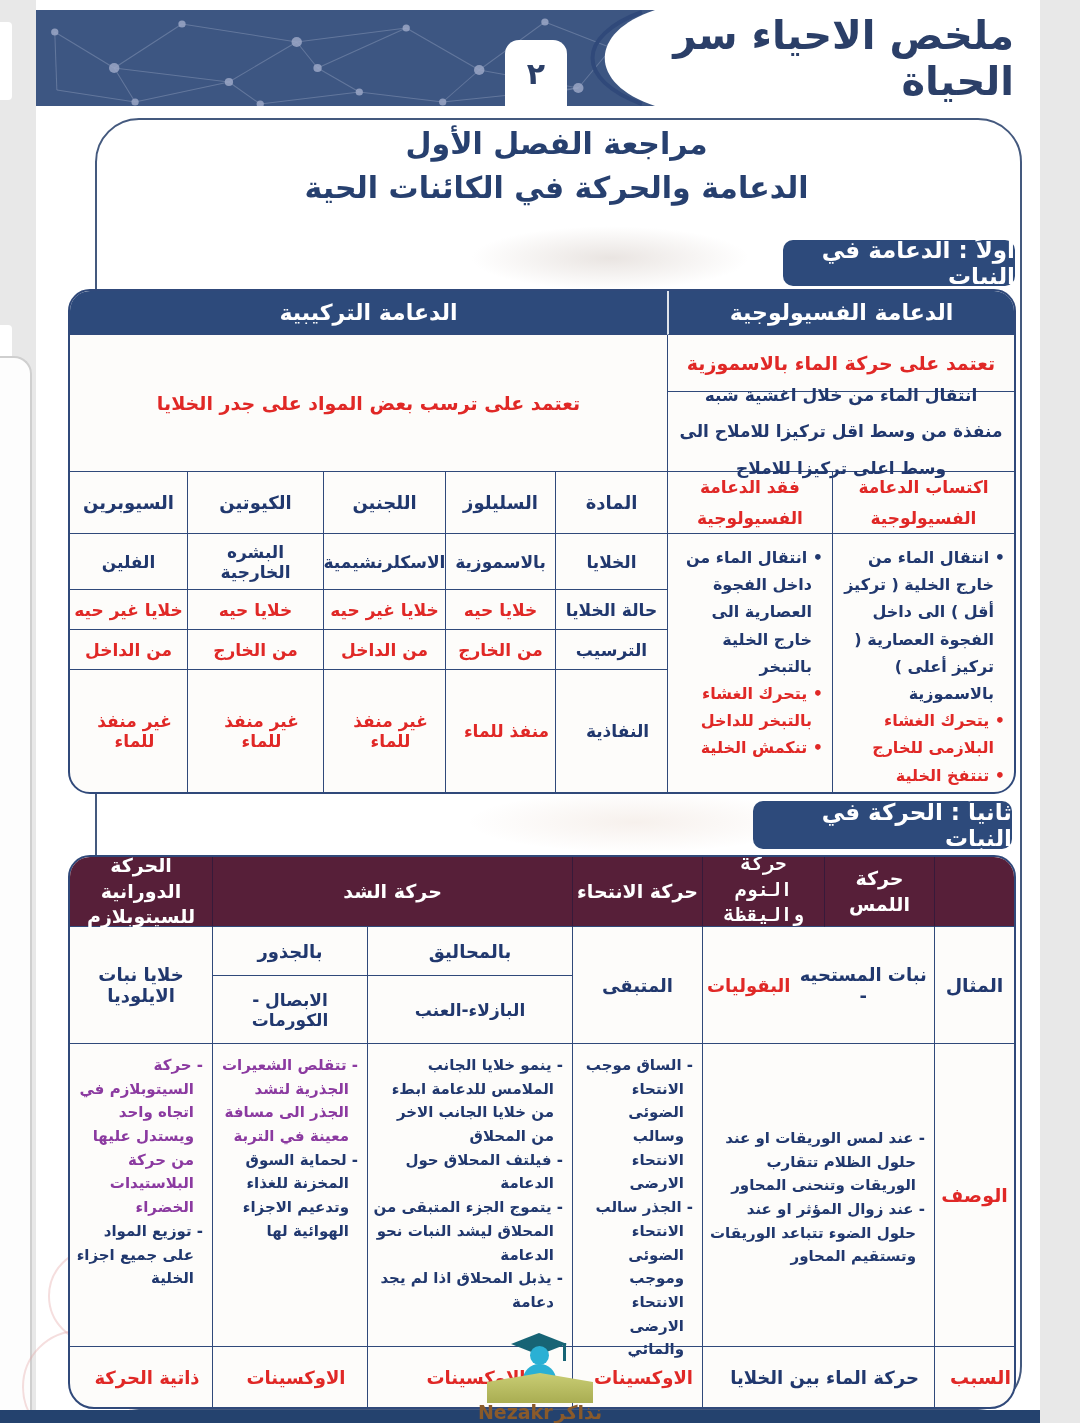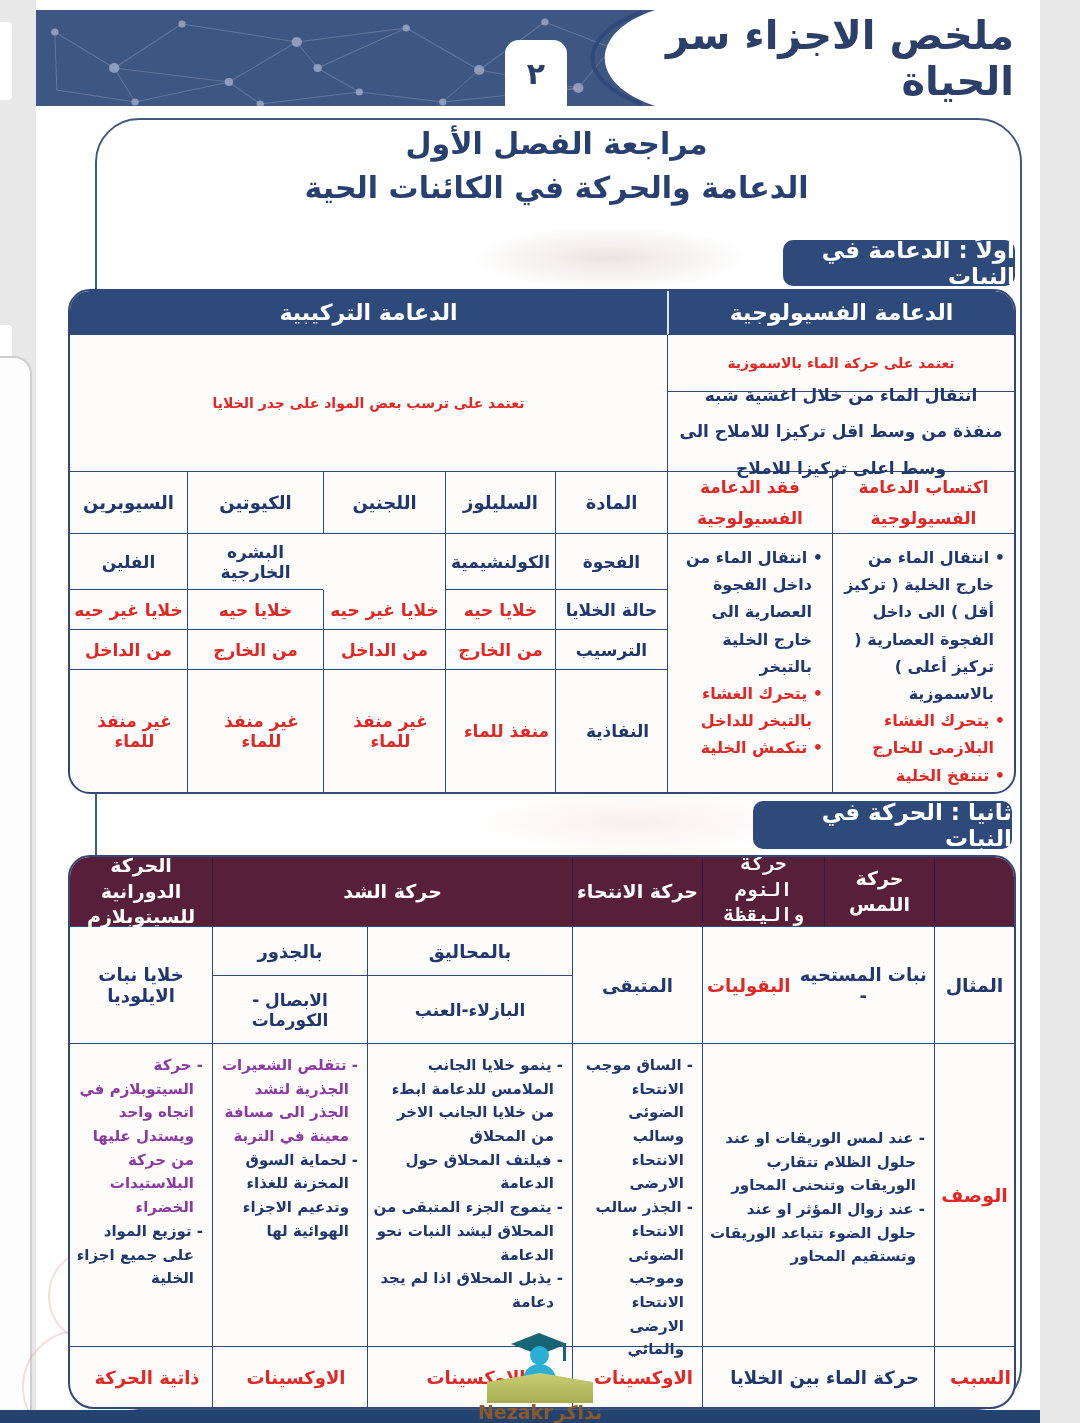--- a/index.html
+++ b/index.html
@@ -34,21 +34,21 @@
   .tbl>div{position:relative;z-index:1;}
   .cell{border-left:1.5px solid var(--line);border-bottom:1.5px solid var(--line);
         display:flex;align-items:center;justify-content:center;text-align:center;font-weight:bold;padding:2px 4px;box-sizing:border-box;}
   .nbl{border-left:none!important;} .nbb{border-bottom:none!important;padding-left:16px;}
   .navy{color:var(--navy);} .red{color:var(--red);} .purple{color:var(--purple);}
   
   .t1{top:289px;grid-template-columns:182px 165px 112px 110px 122px 136px 117px;
       grid-template-rows:44px 57px 80px 62px 56px 40px 40px 122px;border-radius:22px;}
   .t1 .hcell{background:var(--hdr);color:#fff;font-size:22px;border-bottom:1.5px solid var(--line);}
   .t1 .hsep{border-left:2px solid rgba(255,255,255,.85);}
-  .f19{font-size:14px;} .f18{font-size:18px;} .f17{font-size:17px;}
+  .f19{font-size:19px;} .f18{font-size:18px;} .f17{font-size:17px;}
   .detail{font-size:17px;line-height:2.15;padding:4px 10px;color:var(--navy);}
   .gl-h{font-size:17px;line-height:1.8;}
   .listcell{display:block;text-align:right;padding:10px 8px 6px 6px;font-size:16px;line-height:1.7;}
   .blt{padding-right:12px;text-indent:-11px;font-weight:bold;}
   .blt::before{content:"• ";}
   
   .t2{top:855px;grid-template-columns:80px 110px 122px 130px 205px 155px 142px;
       grid-template-rows:70px 117px 303px 60px;border-radius:22px 22px 26px 26px;}
   .t2 .hcell{background:var(--maroon);color:#fff;font-size:19px;line-height:1.35;
              border-left:1.5px solid rgba(30,22,60,.55);border-bottom:1.5px solid var(--line);}
@@ -135,21 +135,21 @@
         <circle cx="215" cy="94" r="3.5"></circle>
           <circle cx="390" cy="92" r="3.5"></circle>
           <circle cx="270" cy="58" r="4"></circle>
       </g>
     </svg>
     <div class="b-white">
       <svg viewBox="0 0 462 96" preserveAspectRatio="none">
         <path d="M462,0 L95,0 C28,22 28,74 95,96 L462,96 Z" fill="#ffffff"></path>
         <path d="M82,2 C16,26 16,70 82,94" fill="none" stroke="#30497a" stroke-width="4"></path>
       </svg>
-      <div class="brand">ملخص الاجزاء سر الحياة</div>
+      <div class="brand">ملخص الاحياء سر الحياة</div>
     </div>
     <div class="pnum">
       <span>٢</span>
     </div>
   </div>
 
   <div class="bigbox"></div>
 
   <div class="doc-title" style="top:126px;">مراجعة الفصل الأول</div>
   <div class="doc-title" style="top:170px;">الدعامة والحركة في الكائنات الحية</div>
@@ -191,22 +191,23 @@
       <div class="blt navy">انتقال الماء من خارج الخلية ( تركيز أقل ) الى داخل الفجوة العصارية ( تركيز أعلى ) بالاسموزية</div>
       <div class="blt red">يتحرك الغشاء البلازمى للخارج</div>
       <div class="blt red">تنتفخ الخلية</div>
     </div>
     <div class="cell listcell nbb" style="grid-area:5/2/9/3;">
       <div class="blt navy">انتقال الماء من داخل الفجوة العصارية الى خارج الخلية بالتبخر</div>
       <div class="blt red">يتحرك الغشاء بالتبخر للداخل</div>
       <div class="blt red">تنكمش الخلية</div>
     </div>
 
-    <div class="cell navy f17" style="grid-area:5/3/6/4;">الفجوة</div>
-    <div class="cell navy f17" style="grid-area:5/4/6/5;">الكولنشيمية</div>
+    <div class="cell navy f17" style="grid-area:5/3/6/4;">الخلايا</div>
+    <div class="cell navy f17" style="grid-area:5/4/6/5;">بالاسموزية</div>
+    <div class="cell navy f17" style="grid-area:5/5/6/6;">الاسكلرنشيمية</div>
     <div class="cell navy f17" style="grid-area:5/6/6/7;">البشره الخارجية</div>
     <div class="cell navy f17 nbl" style="grid-area:5/7/6/8;">الفلين</div>
 
     <div class="cell navy f17" style="grid-area:6/3/7/4;">حالة الخلايا</div>
     <div class="cell red f17" style="grid-area:6/4/7/5;">خلايا حيه</div>
     <div class="cell red f17" style="grid-area:6/5/7/6;">خلايا غير حيه</div>
     <div class="cell red f17" style="grid-area:6/6/7/7;">خلايا حيه</div>
     <div class="cell red f17 nbl" style="grid-area:6/7/7/8;">خلايا غير حيه</div>
 
     <div class="cell navy f17" style="grid-area:7/3/8/4;">الترسيب</div>

